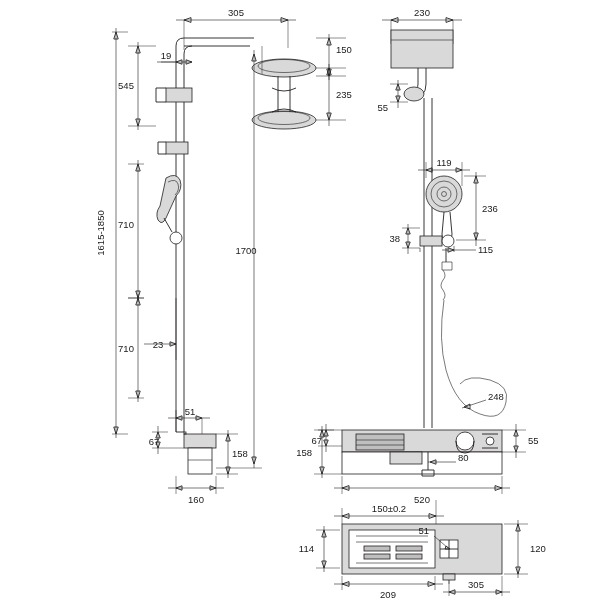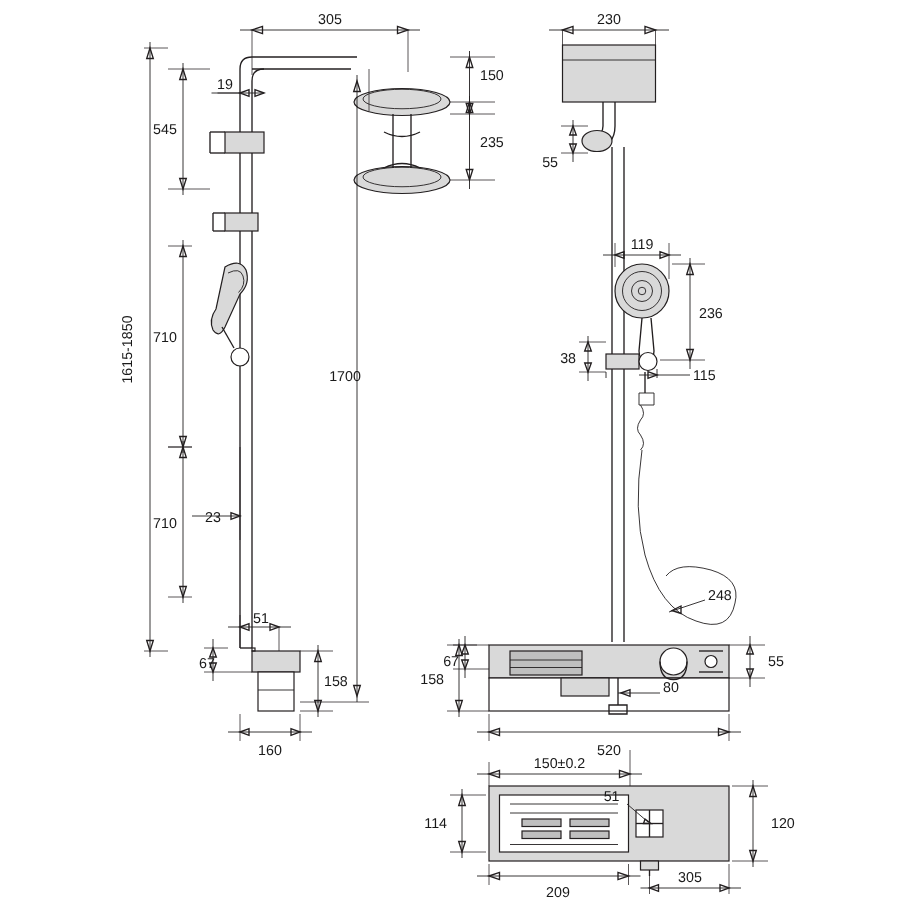--- a/index.html
+++ b/index.html
@@ -11,20 +11,21 @@
     width: 600px;
     height: 600px;
     font-family: "Liberation Sans", sans-serif;
     overflow: hidden;
   }
   #stage {
     position: relative;
     width: 552px;
     height: 600px;
     background: #ffffff;
+    margin-left: 16px;
   }
   #stage svg {
     position: absolute;
     left: 0;
     top: 0;
   }
   .dimtext {
     font-family: "Liberation Sans", sans-serif;
     font-size: 9.5px;
     fill: #1a1a1a;

